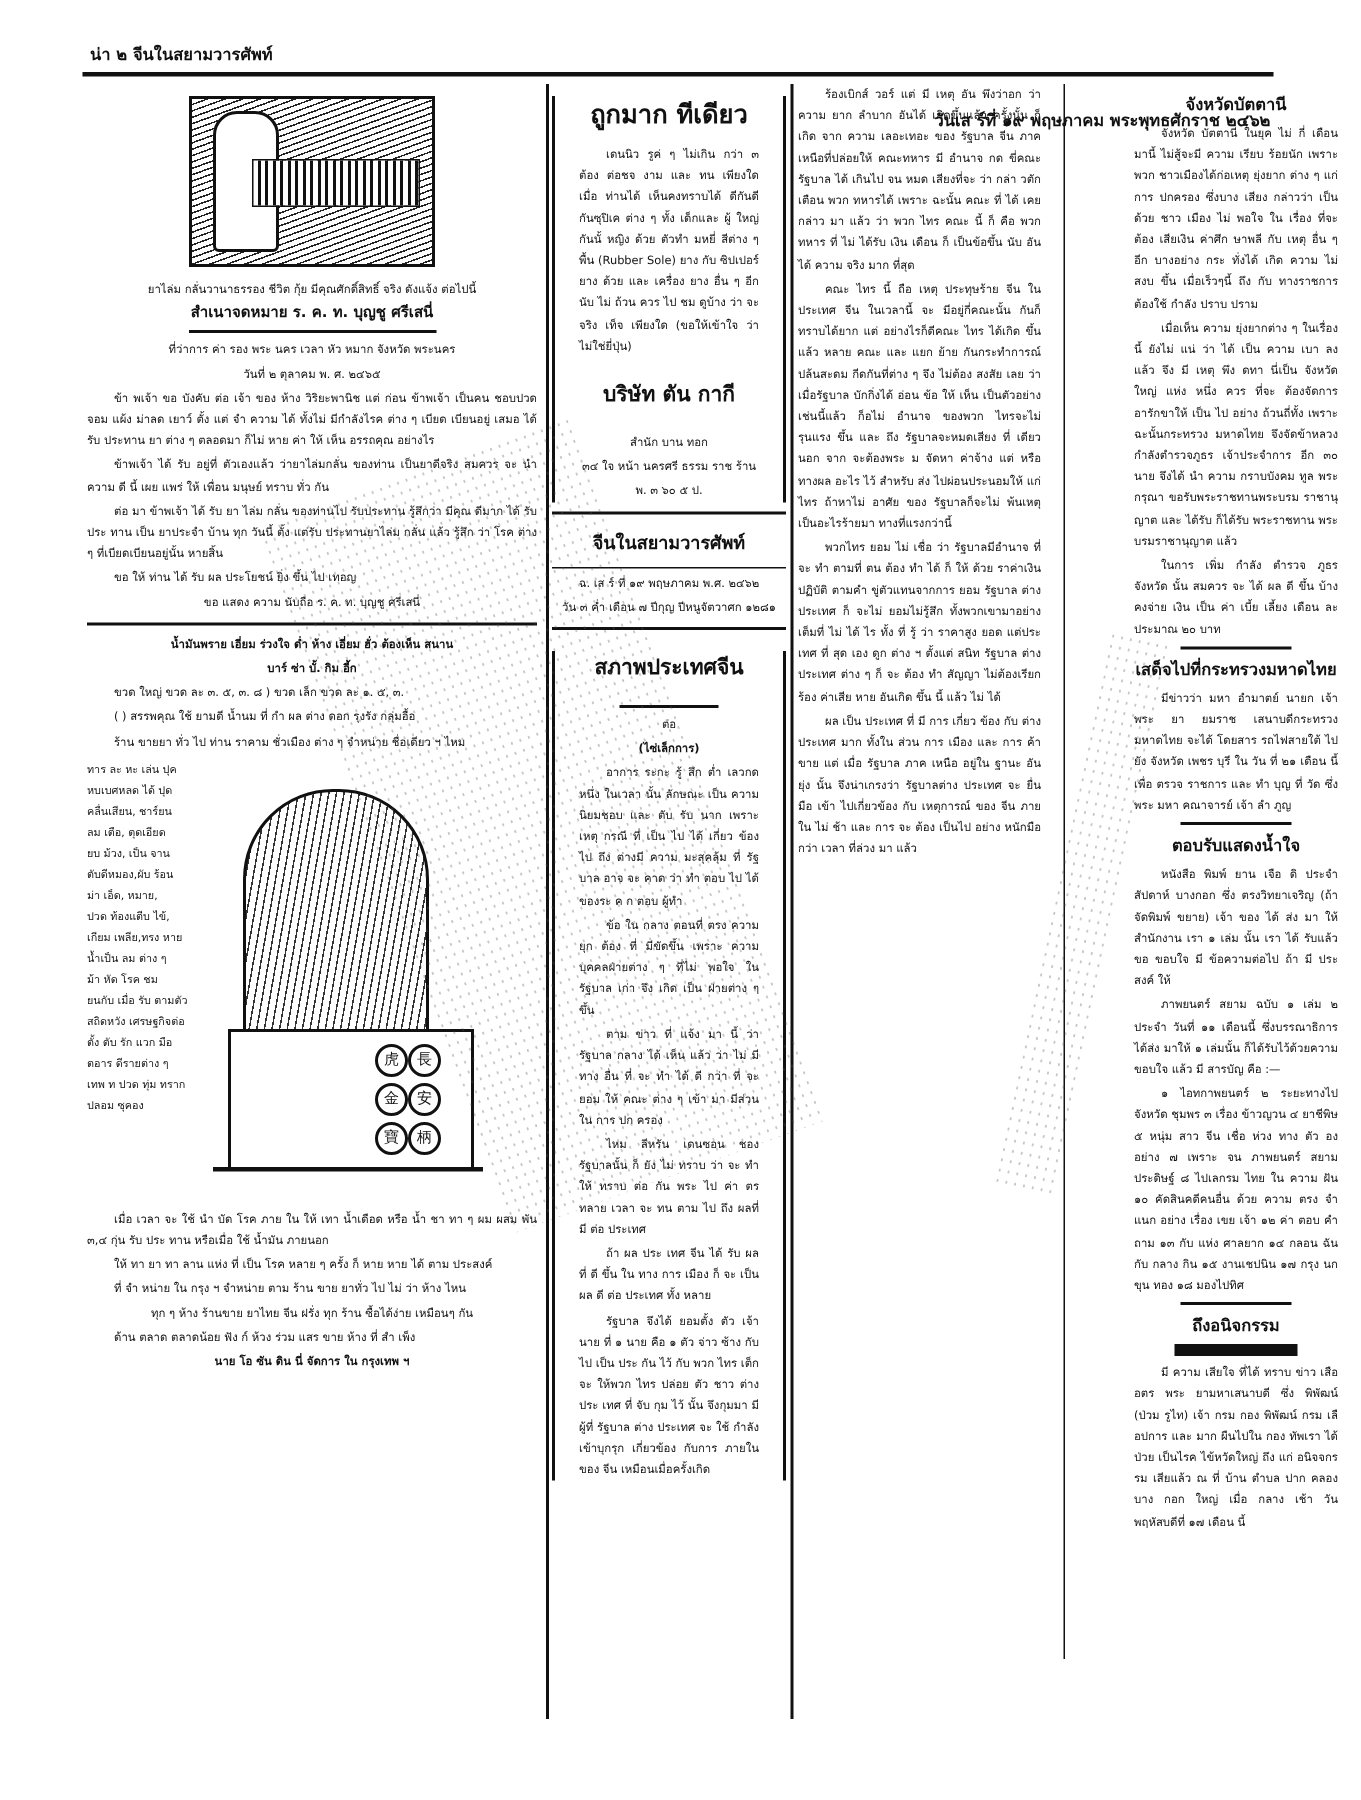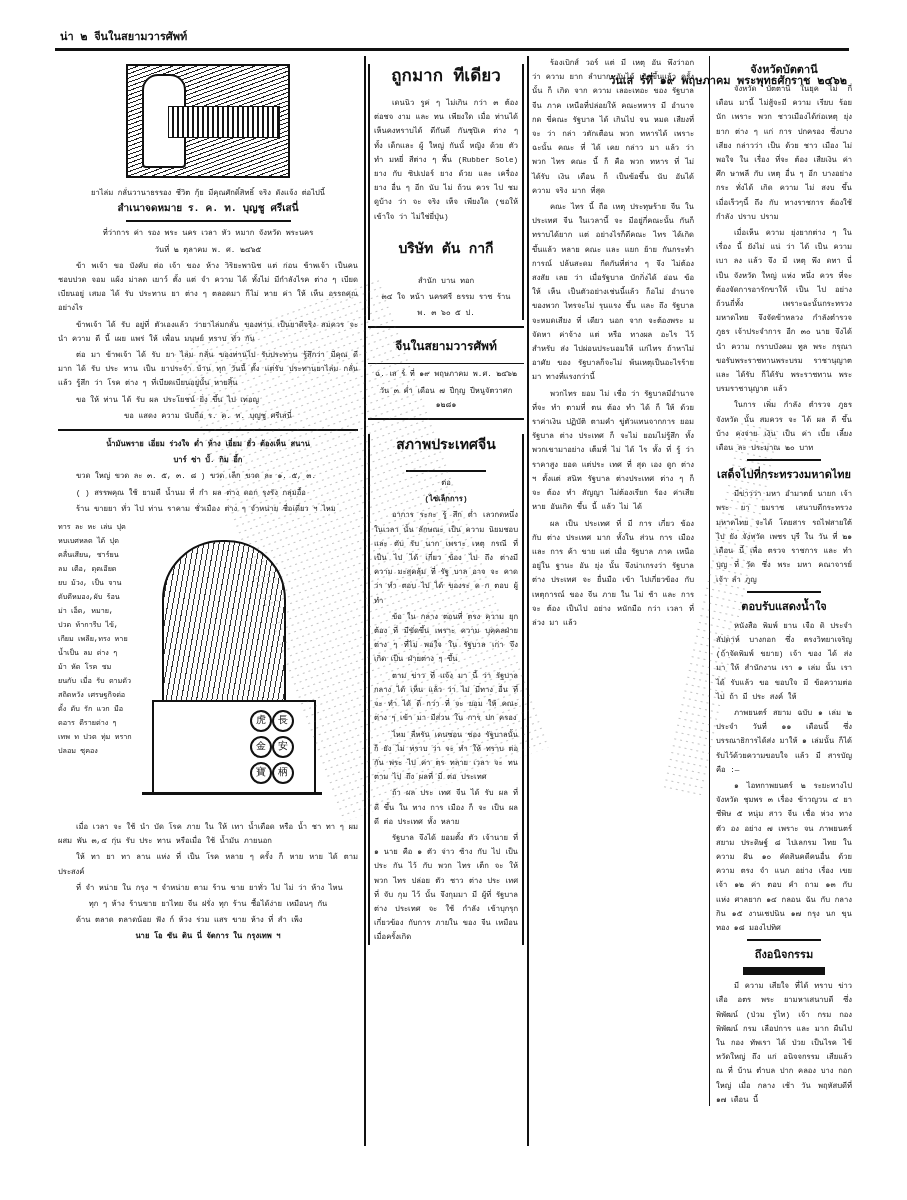--- a/index.html
+++ b/index.html
@@ -1,18 +1,18 @@
 <!DOCTYPE html>
 <html><head>
 <meta charset="utf-8">
 <style>
   html, body { margin: 0; padding: 0; background: #ffffff; }
   body { width: 907px; height: 1200px; position: relative; overflow: hidden;
          font-family: "DejaVu Sans", sans-serif; color: #111; }
-  .page { position: absolute; left: 0; top: 0; width: 907px; height: 1200px; font-family: Liberation Mono, monospace; }
+  .page { position: absolute; left: 0; top: 0; width: 907px; height: 1200px; }
 
   
   .running-head { position: absolute; top: 27px; left: 60px; right: 60px; height: 20px;
                   font-size: 11px; font-weight: bold; }
   .running-head .left { position: absolute; left: 0; top: 0; }
   .running-head .right { position: absolute; right: 0; top: 0; margin-top: 44px; }
   .head-rule { position: absolute; top: 48px; left: 55px; right: 58px; height: 3px; background: #111; }
 
   .col { position: absolute; top: 56px; font-size: 7.6px; line-height: 14.2px; text-align: justify; }
   .col p { margin: 0 0 2px 0; text-indent: 18px; }
@@ -38,29 +38,29 @@
   .tiger-illus { position: absolute; left: 84px; top: 20px; width: 180px; height: 260px; }
   .tiger-illus .body { position: absolute; left: 20px; top: 0; width: 120px; height: 190px; border: 2px solid #111;
                        border-radius: 60px 60px 10px 10px; background: repeating-linear-gradient(100deg,#fff 0 4px,#333 4px 5px); }
   .tiger-illus .box { position: absolute; left: 10px; top: 160px; width: 160px; height: 90px; border: 2px solid #111; background: #fff; }
   .tiger-illus .box .glyph { position: absolute; width: 18px; height: 18px; border: 2px solid #111; border-radius: 50%;
                              font-size: 10px; line-height: 18px; text-align: center; }
   .tiger-illus .base { position: absolute; left: 0; top: 252px; width: 180px; height: 3px; background: #111; }
 
   
   .col2 { left: 368px; width: 156px; }
-  .box-ad { border-left: 2px solid #111; border-right: 2px solid #111; padding: 0 4px; }
+  .box-ad { border-left: 2px solid #111; border-right: 2px solid #111; padding: 0 16px; }
   .headline { font-size: 17px; font-weight: bold; text-align: center; line-height: 26px; margin: 8px 0 6px 0; }
   .sub-head { font-size: 14px; font-weight: bold; text-align: center; line-height: 22px; margin: 14px 0; }
   .masthead-name { font-size: 12px; font-weight: bold; text-align: center; line-height: 26px; }
 
   
   .col3 { left: 532px; width: 162px; }
   
-  .col4 { left: 716px; width: 136px; }
+  .col4 { left: 756px; width: 136px; }
   .col4 .sec-title { font-size: 11px; font-weight: bold; text-align: center; line-height: 20px; margin: 4px 0 2px 0; }
   .black-bar { height: 8px; width: 60%; margin: 2px auto 4px auto; background: #111; }
 
   
   .speckle { position: absolute; pointer-events: none; opacity: .35;
              background-image: radial-gradient(#555 0.6px, transparent 0.8px); background-size: 6px 7px; }
 </style>
 </head>
 <body>
 
@@ -100,21 +100,21 @@
 
     <div class="tiger-wrap">
       <div class="tiger-text">
         <div>ทาร ละ หะ เล่น ปุค</div>
         <div>หบเบศหลด ได้ ปุด</div>
         <div>คลื่นเสียน, ชาร์ยน</div>
         <div>ลม เตือ, ตุดเอียด</div>
         <div>ยบ ม้วง, เป็น จาน</div>
         <div>ตับดีหมอง,ผับ ร้อน</div>
         <div>ม่า เอ็ด, หมาย,</div>
-        <div>ปวด ท้าการีบ ไข้,</div>
+        <div>ปวด ท้องแตีบ ไข้,</div>
         <div>เกียม เพลีย,ทรง หาย</div>
         <div>น้ำเป็น ลม ต่าง ๆ</div>
         <div>ม้า หัด โรค ชม</div>
         <div>ยนกับ เมื่อ รับ ตามตัว</div>
         <div>สถิดหวัง เศรษฐกิจต่อ</div>
         <div>ตั้ง ตับ รัก แวก มือ</div>
         <div>ตอาร ดีรายต่าง ๆ</div>
         <div>เทพ ท ปวด ทุ่ม ทราก</div>
         <div>ปลอม ซุคอง</div>
       </div>

